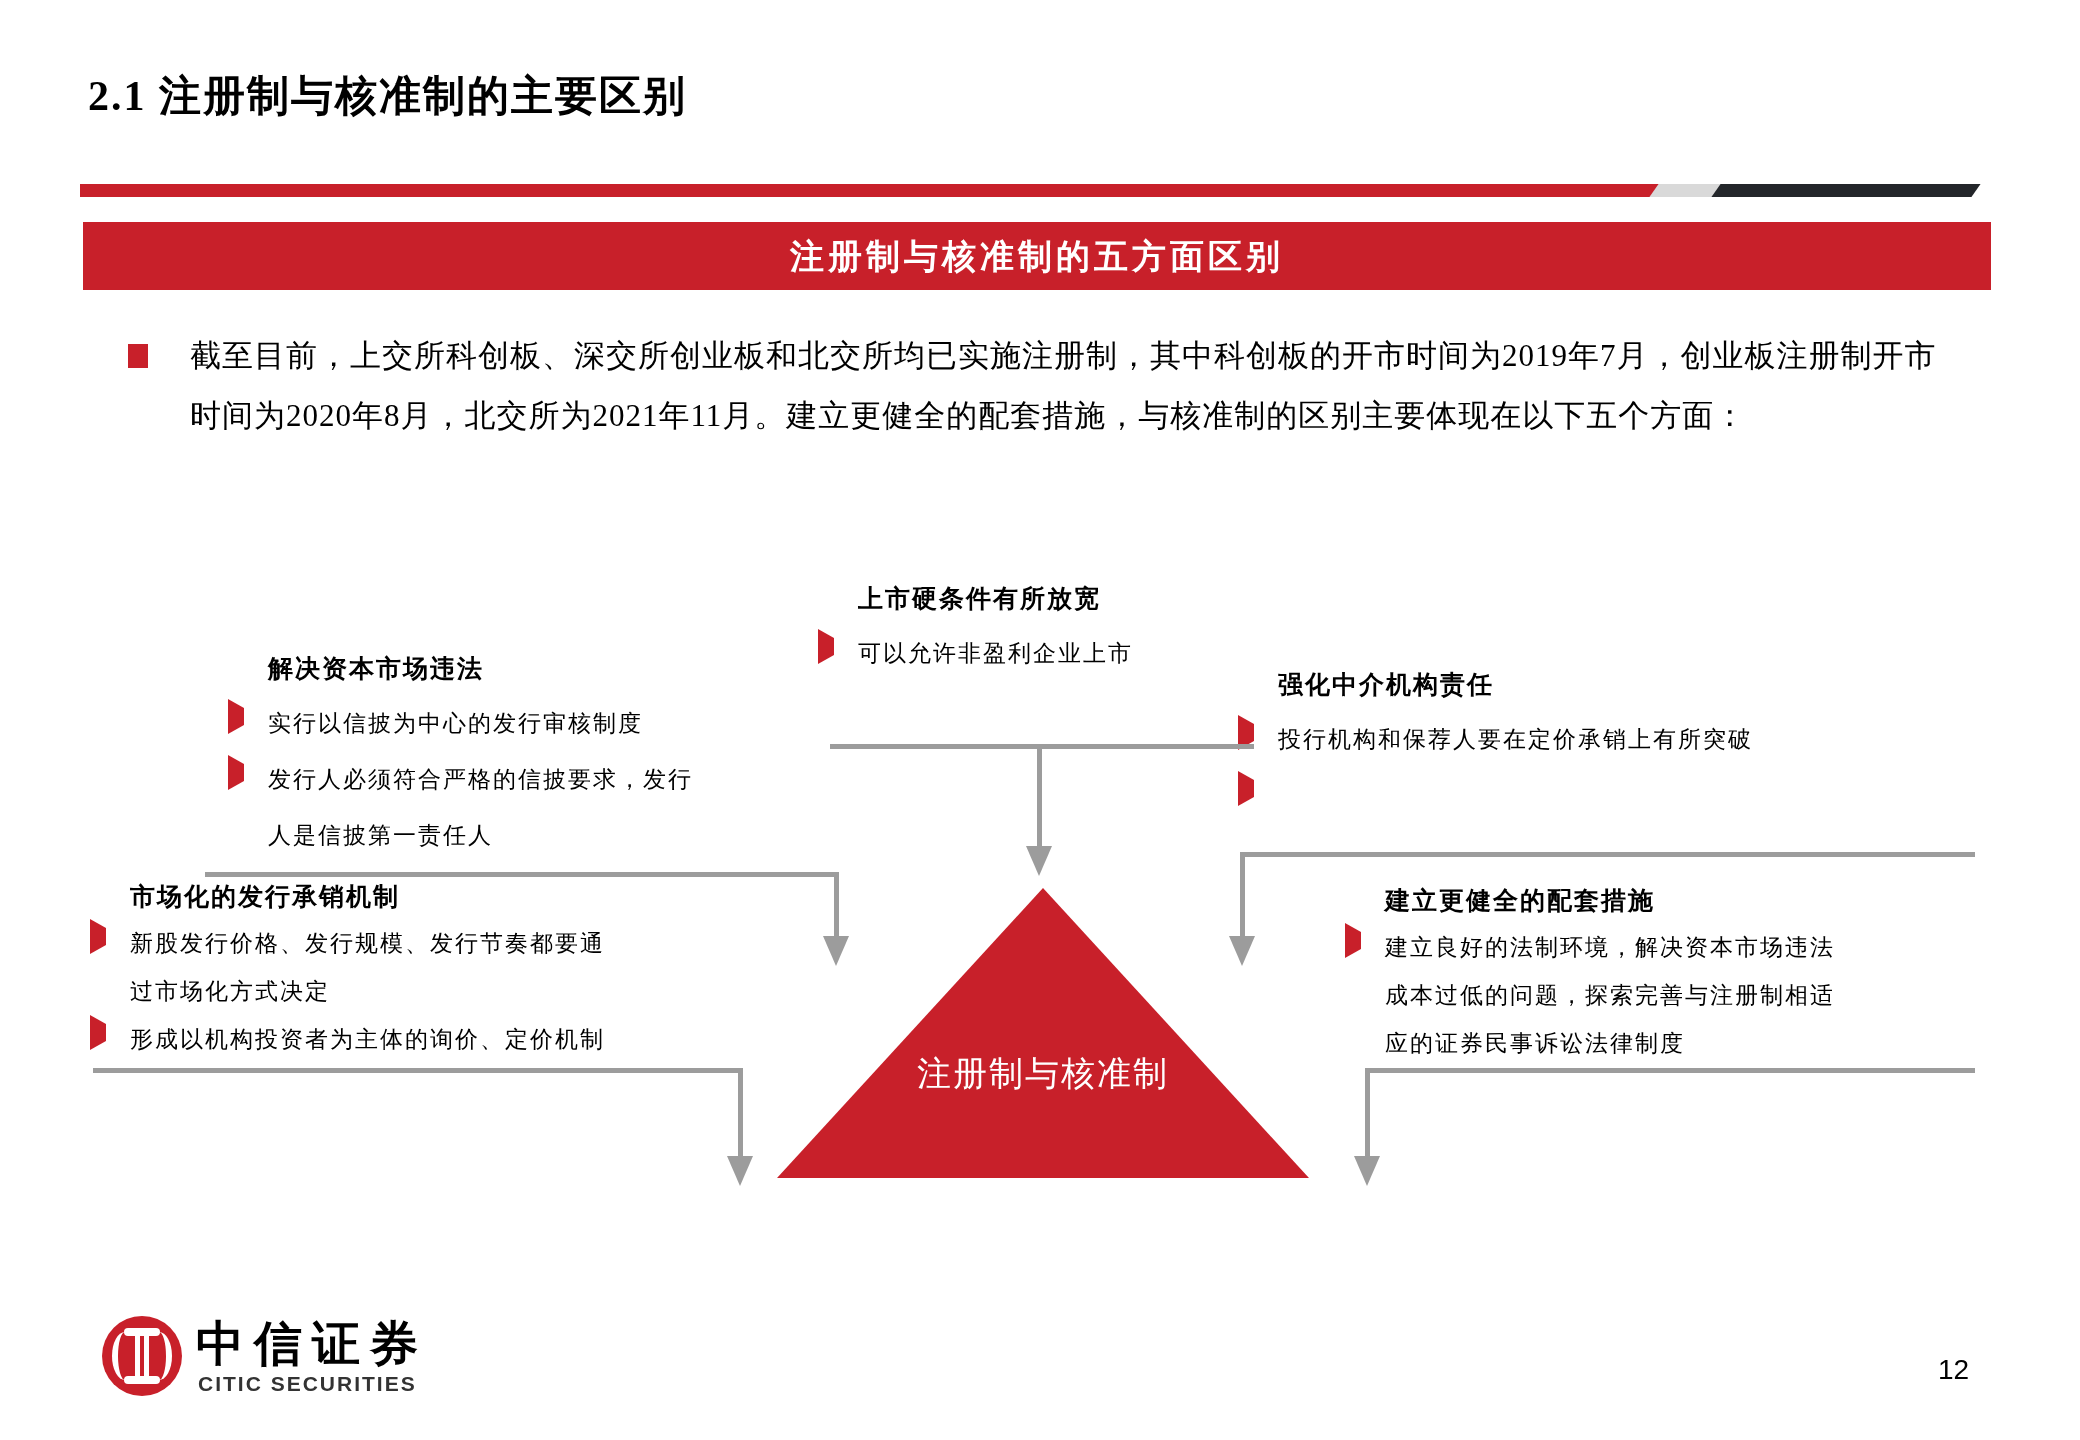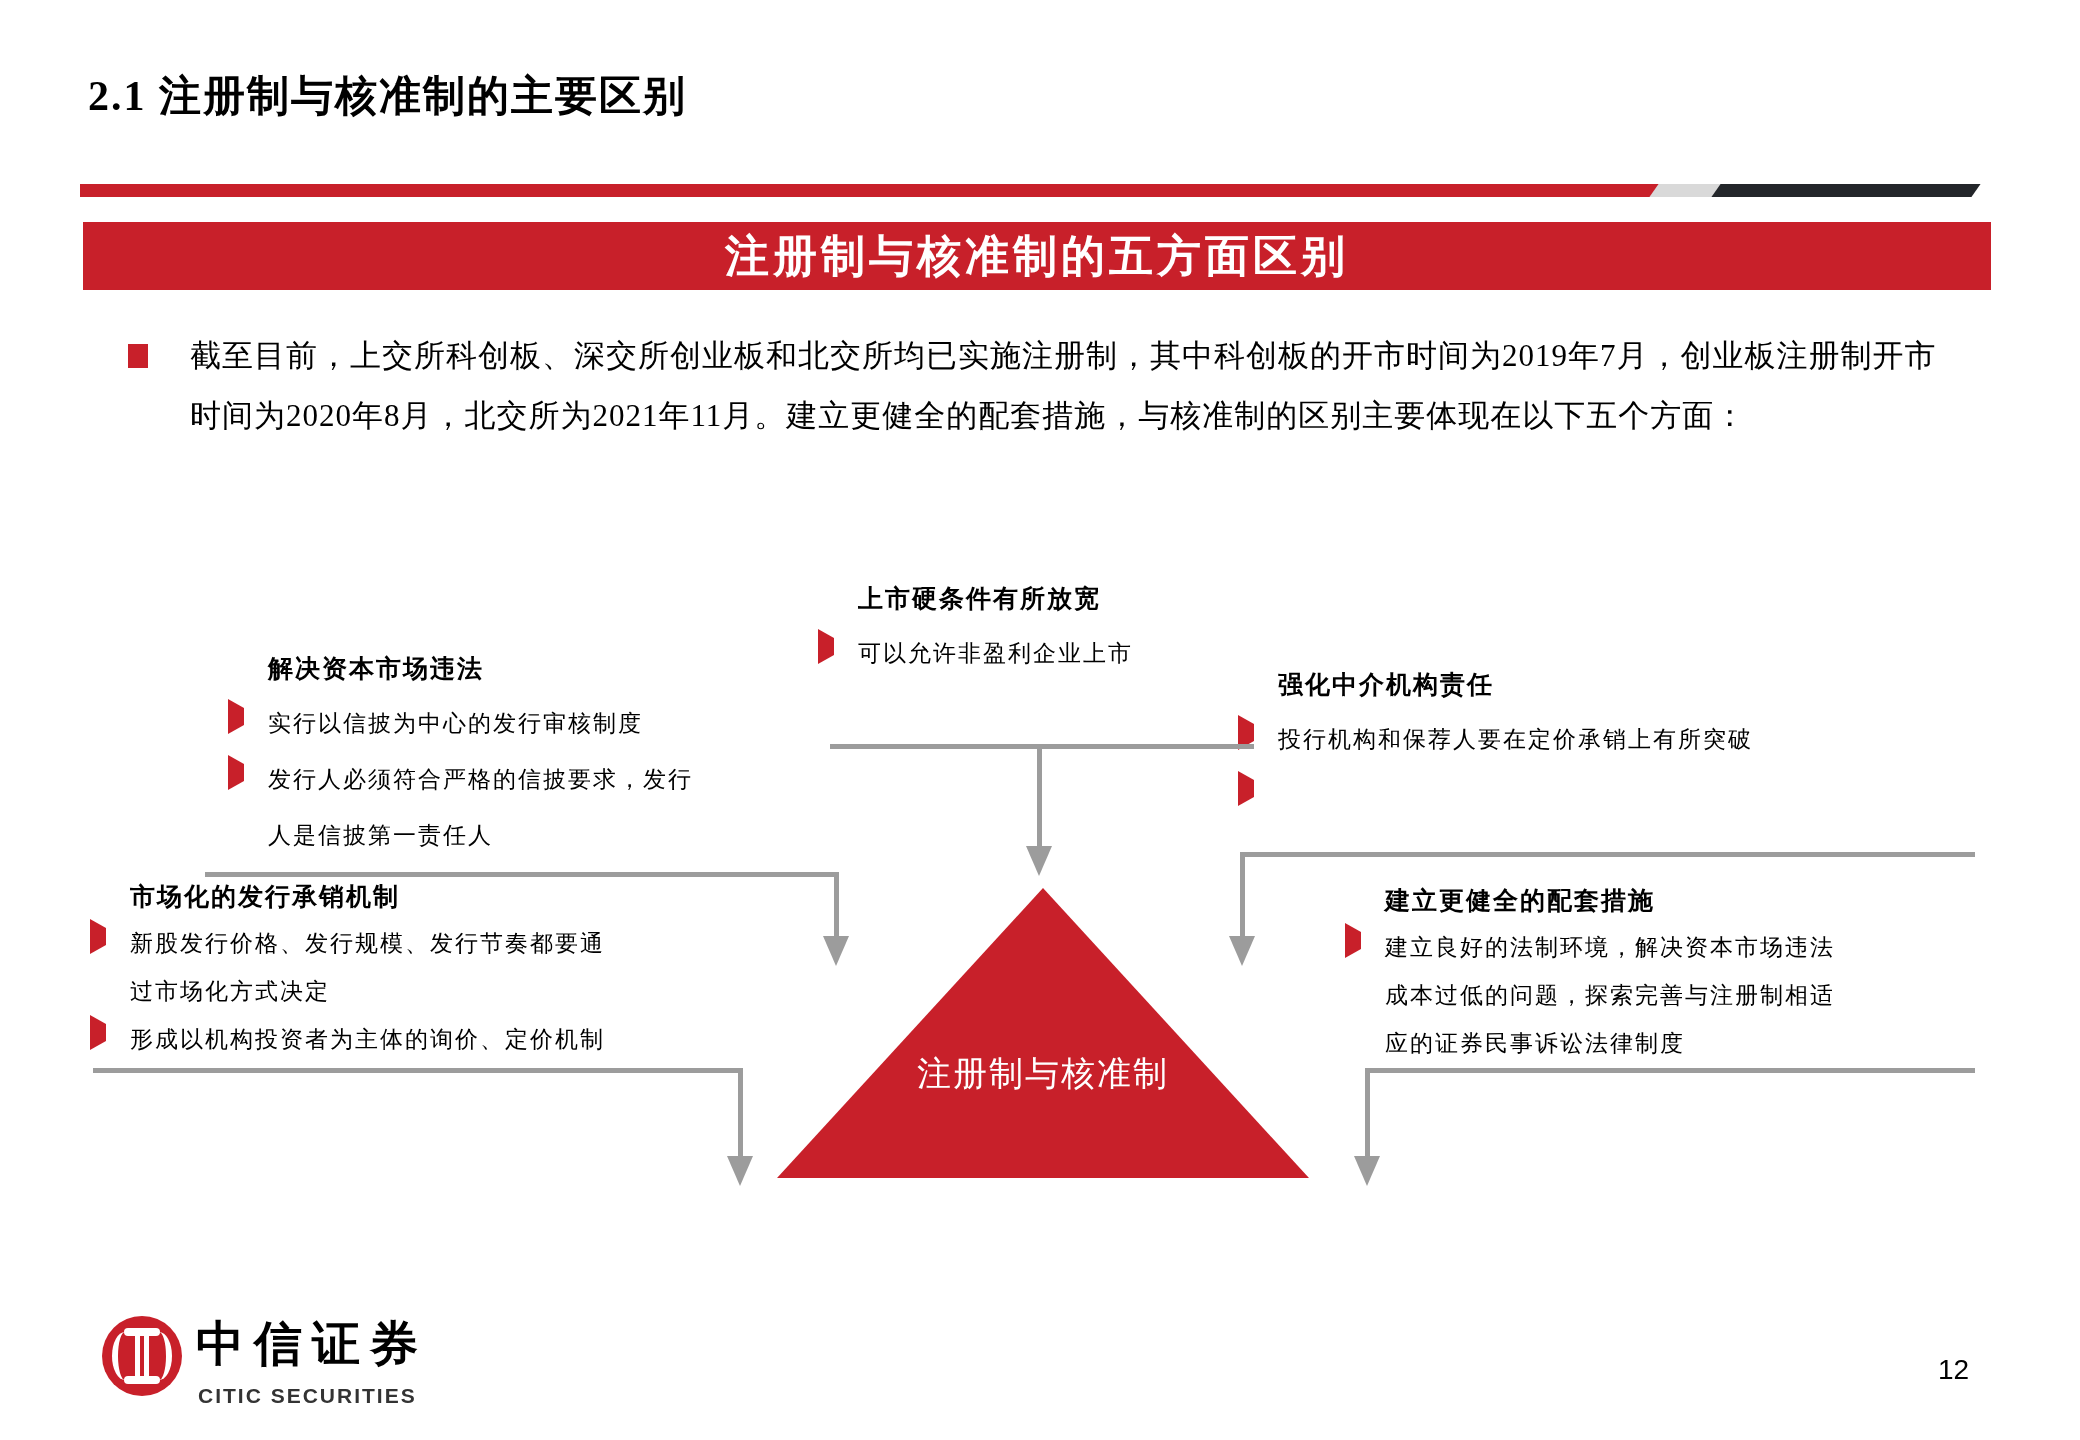--- a/index.html
+++ b/index.html
@@ -18,21 +18,21 @@
     font-family:"Liberation Serif","DejaVu Serif",serif;
   }
   
   .rule-red{position:absolute;left:80px;top:184px;width:1582px;height:13px;background:#C8202A;}
   .rule-light{position:absolute;left:1654px;top:184px;width:68px;height:13px;background:#D9D9D9;transform:skewX(-35deg);}
   .rule-dark{position:absolute;left:1716px;top:184px;width:260px;height:13px;background:#23262A;transform:skewX(-35deg);}
   
   .banner{
     position:absolute;left:83px;top:222px;width:1908px;height:68px;
     background:#C8202A;color:#fff;
-    font-size:44px;font-weight:bold;letter-spacing:4px;
+    font-size:34px;font-weight:bold;letter-spacing:4px;
     text-align:center;line-height:70px;
   }
   
   .intro-bullet{position:absolute;left:128px;top:344px;width:20px;height:24px;background:#C8202A;}
   .intro{
     position:absolute;left:190px;top:326px;width:1810px;
     font-size:31px;line-height:60px;letter-spacing:1px;
   }
   
   .block{position:absolute;}
@@ -77,21 +77,20 @@
   .logo-circle .arc-r{position:absolute;right:10px;top:16px;width:20px;height:48px;border-right:6px solid #fff;border-radius:50%/50%;}
   .company-cn{
     position:absolute;left:196px;top:1312px;
     font-size:48px;font-weight:bold;letter-spacing:10px;
     font-family:Liberation Sans, sans-serif;
   }
   .company-en{
     position:absolute;left:198px;top:1372px;
     font-size:21px;font-weight:bold;letter-spacing:2px;color:#333;
     font-family:"Liberation Sans","DejaVu Sans",sans-serif;
-    margin-top:12px;
   }
   .page-num{
     position:absolute;left:1938px;top:1354px;
     font-size:28px;color:#000;
     font-family:"Liberation Sans","DejaVu Sans",sans-serif;
   }
 </style>
 </head>
 <body>
 

